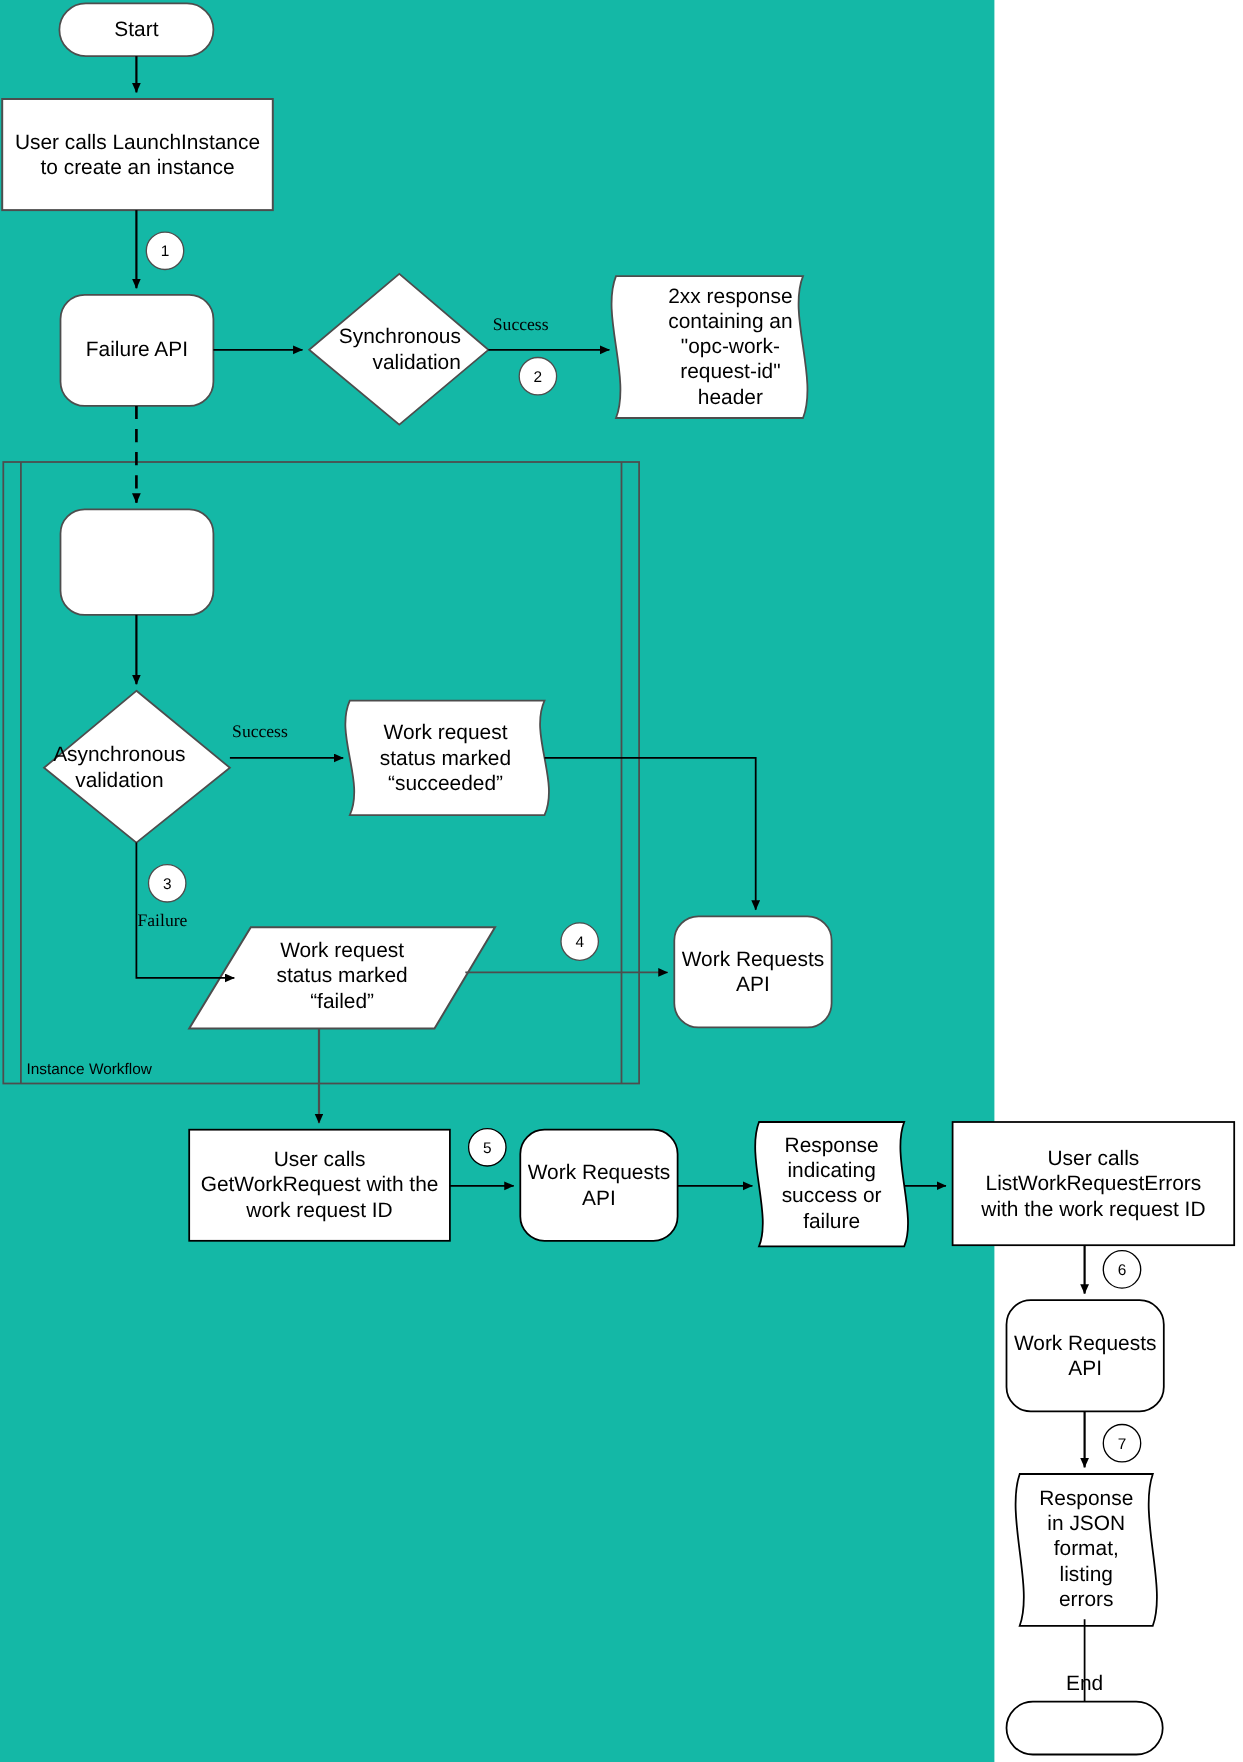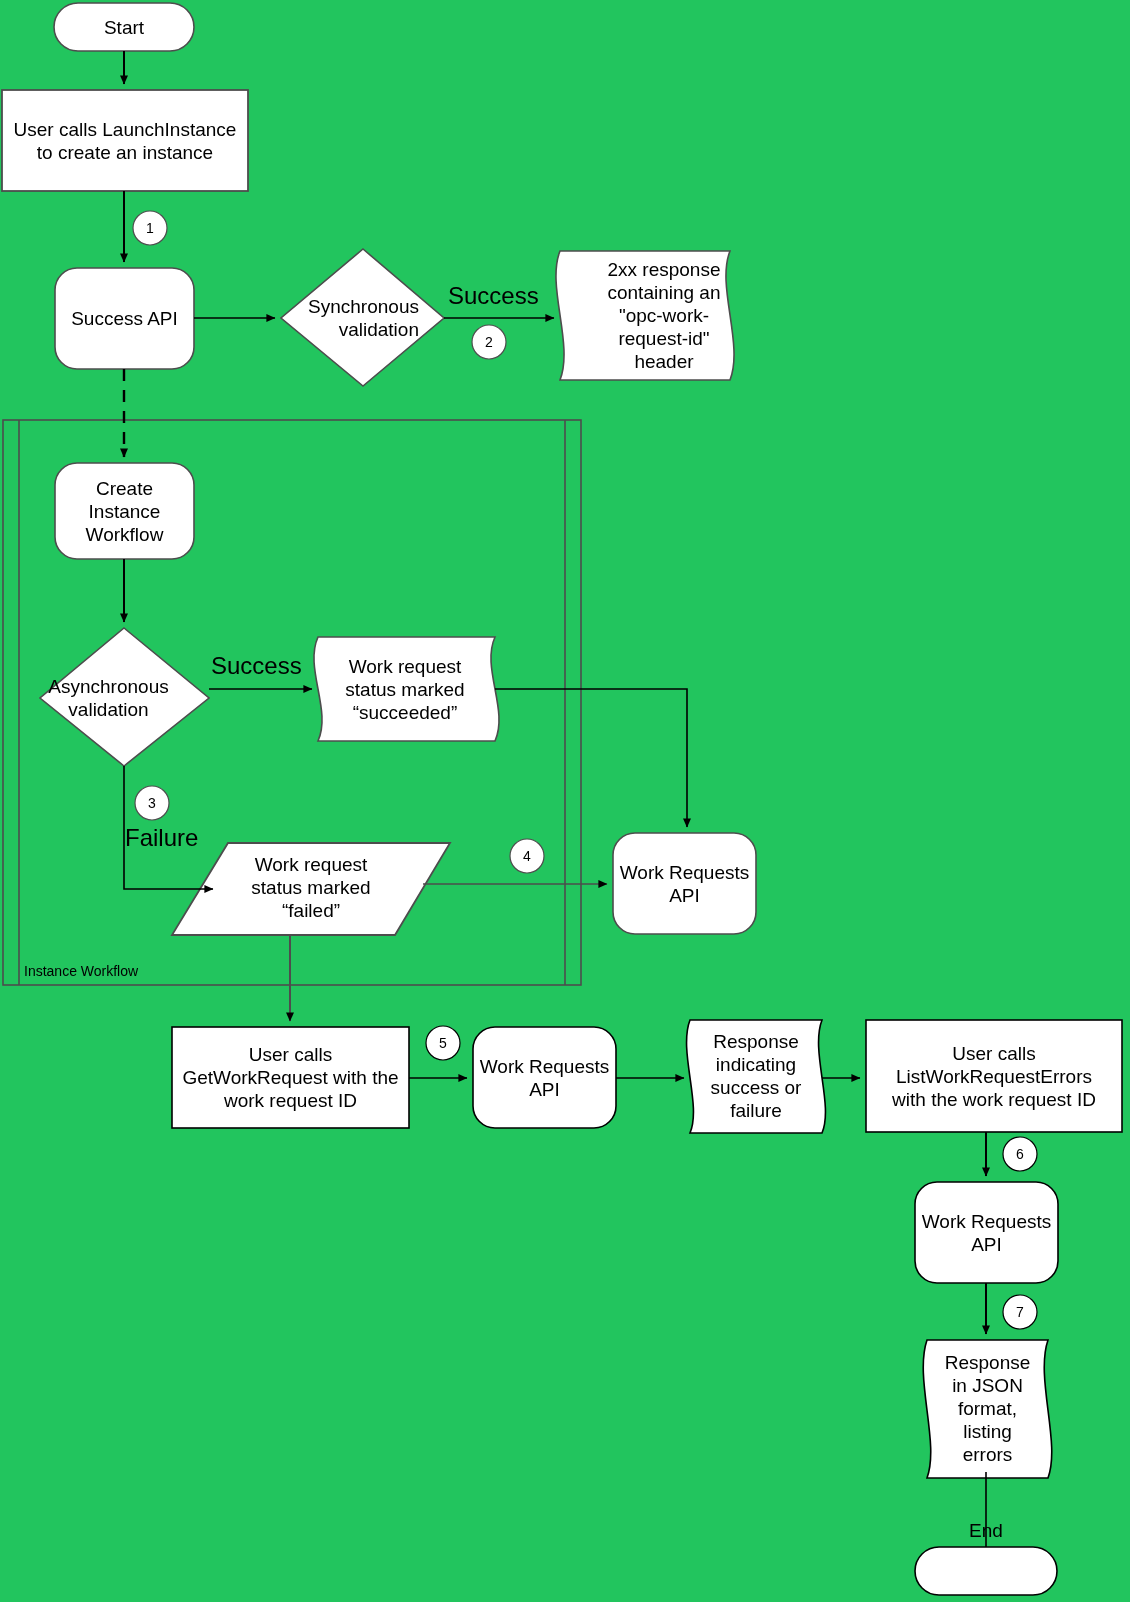--- a/index.html
+++ b/index.html
@@ -2,23 +2,23 @@
 <html><head>
 <meta charset="utf-8">
 <style>
   html, body {
     margin: 0;
     padding: 0;
     background: #ffffff;
   }
   #canvas {
     position: relative;
-    width: 1130px;
+    width: 904px;
     height: 1602px;
-    background: #22c55e;
+    background: #14b8a6;
     font-family: "Liberation Sans", sans-serif;
   }
   #svg-layer {
     position: absolute;
     left: 0;
     top: 0;
     width: 1130px;
     height: 1602px;
   }
   .node-label {
@@ -30,22 +30,22 @@
     color: #000000;
     font-family: "Liberation Sans", sans-serif;
     font-size: 19px;
     line-height: 23px;
     white-space: pre-line;
     pointer-events: none;
   }
   .edge-label {
     position: absolute;
     color: #000000;
-    font-family: Liberation Sans, sans-serif;
-    font-size: 24px;
+    font-family: Liberation Serif, serif;
+    font-size: 16px;
     line-height: 22px;
     white-space: nowrap;
   }
   .step-num {
     position: absolute;
     display: flex;
     align-items: center;
     justify-content: center;
     color: #000000;
     font-family: "Liberation Sans", sans-serif;
@@ -191,34 +191,31 @@
     <circle cx="443" cy="1043" r="17" fill="#ffffff" stroke="#000000" stroke-width="1.2"></circle>
     <circle cx="1020" cy="1154" r="17" fill="#ffffff" stroke="#000000" stroke-width="1.2"></circle>
     <circle cx="1020" cy="1312" r="17" fill="#ffffff" stroke="#000000" stroke-width="1.2"></circle>
   </svg>
 
   <div class="node-label" style="left:54px; top:3px; width:140px; height:48px;">Start</div>
 
   <div class="node-label" style="left:4px; top:90px; width:242px; height:101px;">User calls LaunchInstance
 to create an instance</div>
 
-  <div class="node-label" style="left:55px; top:268px; width:139px; height:101px;">Success API</div>
+  <div class="node-label" style="left:55px; top:268px; width:139px; height:101px;">Failure API</div>
 
   <div class="node-label" style="left:286px; top:288px; width:155px; height:60px;text-align:right;">Synchronous
 validation</div>
 
   <div class="node-label" style="left:588px; top:253px; width:152px; height:125px;">2xx response
 containing an
 "opc-work-
 request-id"
 header</div>
 
-  <div class="node-label" style="left:55px; top:463px; width:139px; height:96px;">Create
-Instance
-Workflow</div>
 
   <div class="node-label" style="left:28px; top:668px; width:161px; height:60px;">Asynchronous
 validation</div>
 
   <div class="node-label" style="left:322px; top:650px; width:166px; height:78px;">Work request
 status marked
 “succeeded”</div>
 
   <div class="node-label" style="left:228px; top:842px; width:166px; height:90px;">Work request
 status marked

